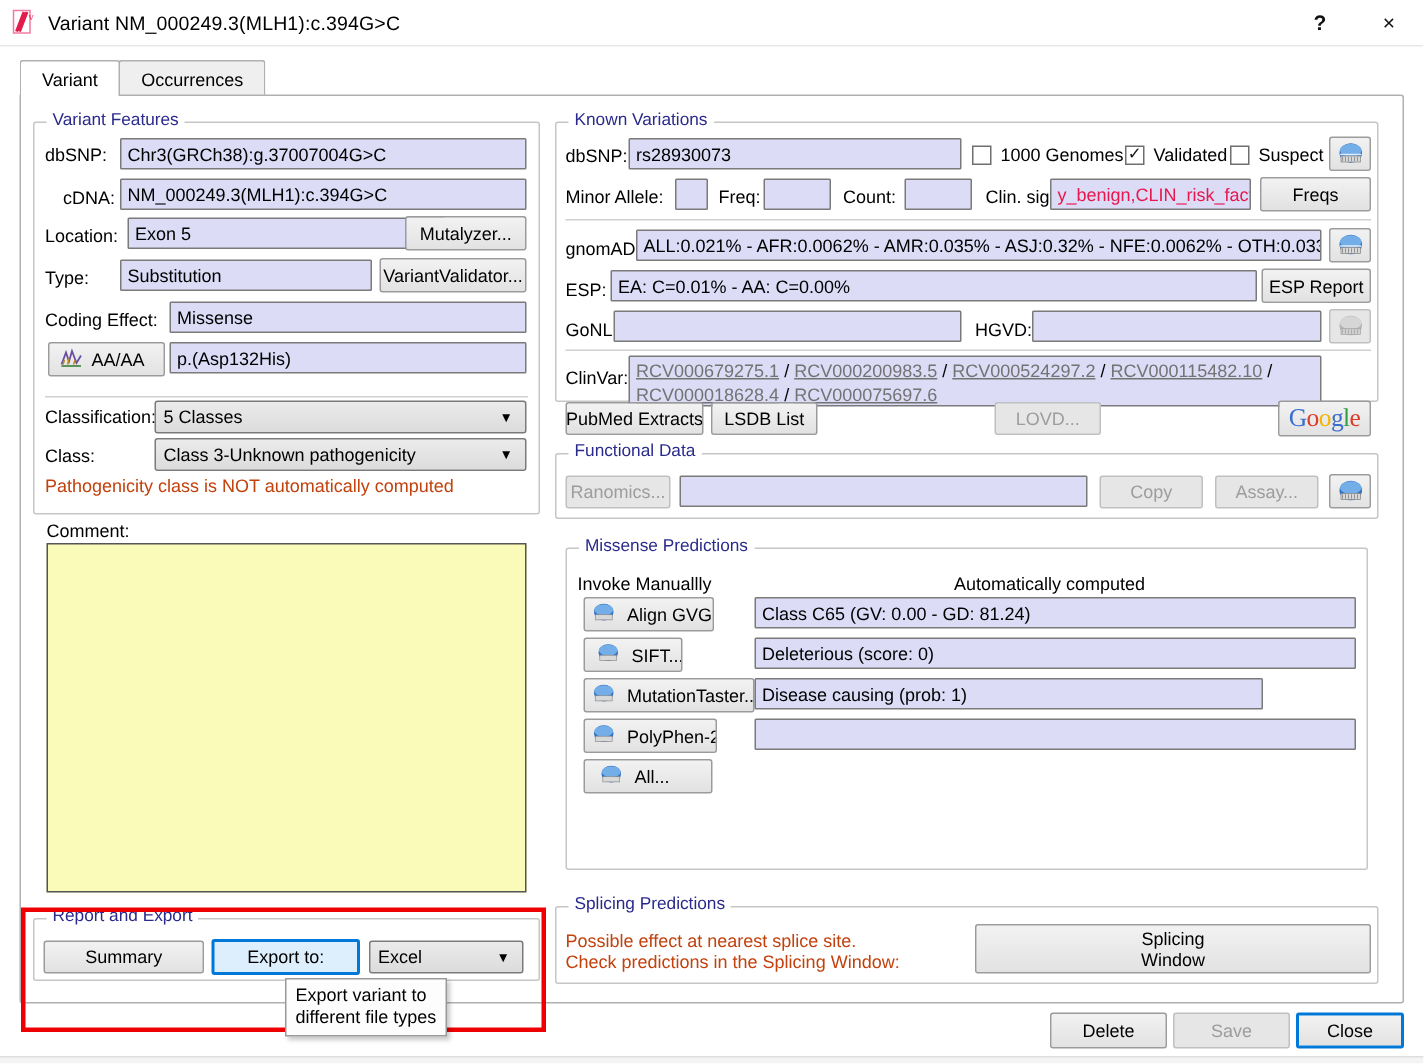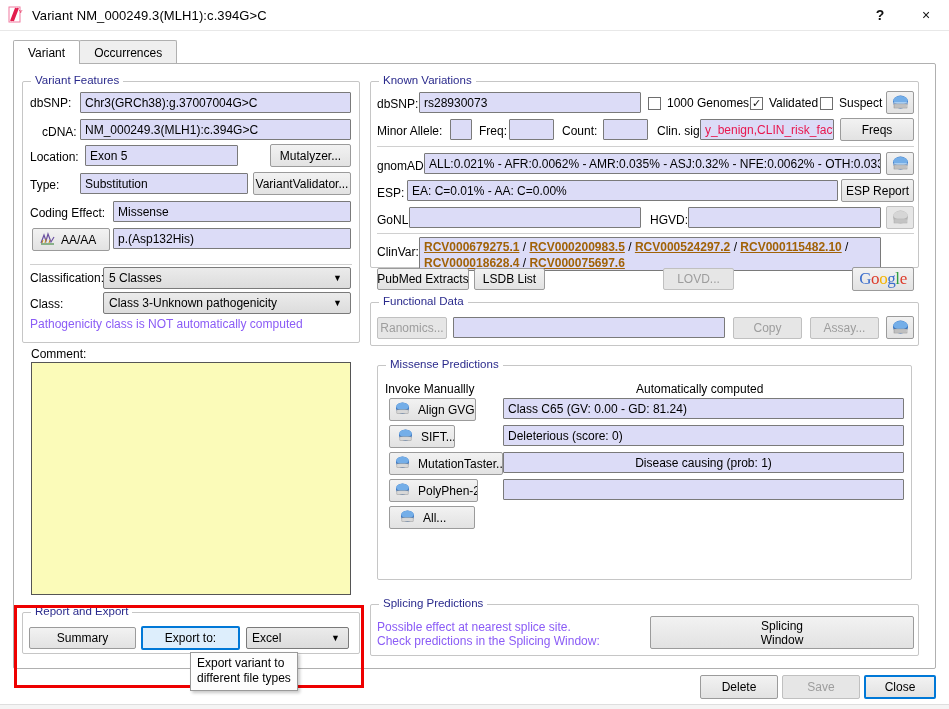--- a/index.html
+++ b/index.html
@@ -74,22 +74,22 @@
     border-radius: 2px; font-size: 12px; color: #000; display: flex; align-items: center;
     padding-left: 5px; cursor: default;
   }
   .combo .caret { margin-left: auto; margin-right: 8px; font-size: 9px; }
   .chk { position: absolute; display: flex; align-items: center; gap: 6px; font-size: 12px; white-space: nowrap; }
   .chkbox {
     width: 13px; height: 13px; border: 1px solid #6e6e6e; background: #fff;
     display: inline-flex; align-items: center; justify-content: center; font-size: 11px; color: #111; line-height: 1;
   }
   .hr { position: absolute; height: 1px; background: #d0d0d0; }
-  .redtext { color: #8b5cf6; font-size: 12px; position: absolute; white-space: nowrap; }
-  .link { color: #a16207; text-decoration: underline; font-weight: bold; }
+  .redtext { color: #c2410c; font-size: 12px; position: absolute; white-space: nowrap; }
+  .link { color: #737373; text-decoration: underline; }
 
   
   .globe { width: 17px; height: 15px; display: inline-block; position: relative; flex: 0 0 auto; }
   .globe svg { display:block; }
 
   textarea.comment {
     position: absolute; background: #fbfbb9; border: 1px solid #555;
     resize: none; outline: none; font-family: "Liberation Sans", sans-serif; font-size: 12px;
   }
 
@@ -142,21 +142,21 @@
     <span class="legend">Variant Features</span>
   </div>
 
   <span class="lbl" style="left:30px; top:96px;">dbSNP:</span>
   <span class="fld" style="left:80px; top:92px; width:271px; height:21px;">Chr3(GRCh38):g.37007004G&gt;C</span>
 
   <span class="lbl" style="left:30px; top:125px;margin-left:12px;">cDNA:</span>
   <span class="fld" style="left:80px; top:119px; width:271px; height:21px;">NM_000249.3(MLH1):c.394G&gt;C</span>
 
   <span class="lbl" style="left:30px; top:150px;">Location:</span>
-  <span class="fld" style="left:85px; top:145px; width:153px; height:21px;">Exon 5</span>
+  <span class="fld" style="left:85px; top:145px; width:212px; height:21px;">Exon 5</span>
   <span class="btn" style="left:270px; top:144px; width:81px; height:23px;">Mutalyzer...</span>
 
   <span class="lbl" style="left:30px; top:178px;">Type:</span>
   <span class="fld" style="left:80px; top:173px; width:168px; height:21px;">Substitution</span>
   <span class="btn" style="left:253px; top:172px; width:98px; height:23px;">VariantValidator...</span>
 
   <span class="lbl" style="left:30px; top:206px;">Coding Effect:</span>
   <span class="fld" style="left:113px; top:201px; width:238px; height:21px;">Missense</span>
 
   <span class="btn icobtn" style="left:32px; top:228px; width:78px; height:23px; padding-left:7px;">
@@ -336,21 +336,21 @@
   <span class="btn icobtn" style="left:389px; top:452px; width:114px; height:23px;">
     <span class="globe">
       <svg width="15" height="13" viewBox="0 0 17 15">
           <ellipse cx="8.5" cy="7" rx="7.5" ry="6.5" fill="#2f6fc0"></ellipse>
           <ellipse cx="8.5" cy="5.2" rx="7.2" ry="4.3" fill="#74aee8"></ellipse>
           <rect x="2" y="9" width="13" height="4" fill="#d8d8d8" stroke="#888" stroke-width=".5"></rect>
         </svg>
     </span>
     <span>MutationTaster...</span>
   </span>
-  <span class="fld" style="left:503px; top:452px; width:401px; height:21px;text-align:center;">Disease causing (prob: 1)</span>
+  <span class="fld" style="left:503px; top:452px; width:339px; height:21px;">Disease causing (prob: 1)</span>
 
   <span class="btn icobtn" style="left:389px; top:479px; width:89px; height:23px;">
     <span class="globe">
       <svg width="15" height="13" viewBox="0 0 17 15">
           <ellipse cx="8.5" cy="7" rx="7.5" ry="6.5" fill="#2f6fc0"></ellipse>
           <ellipse cx="8.5" cy="5.2" rx="7.2" ry="4.3" fill="#74aee8"></ellipse>
           <rect x="2" y="9" width="13" height="4" fill="#d8d8d8" stroke="#888" stroke-width=".5"></rect>
         </svg>
     </span>
     <span>PolyPhen-2...</span>

